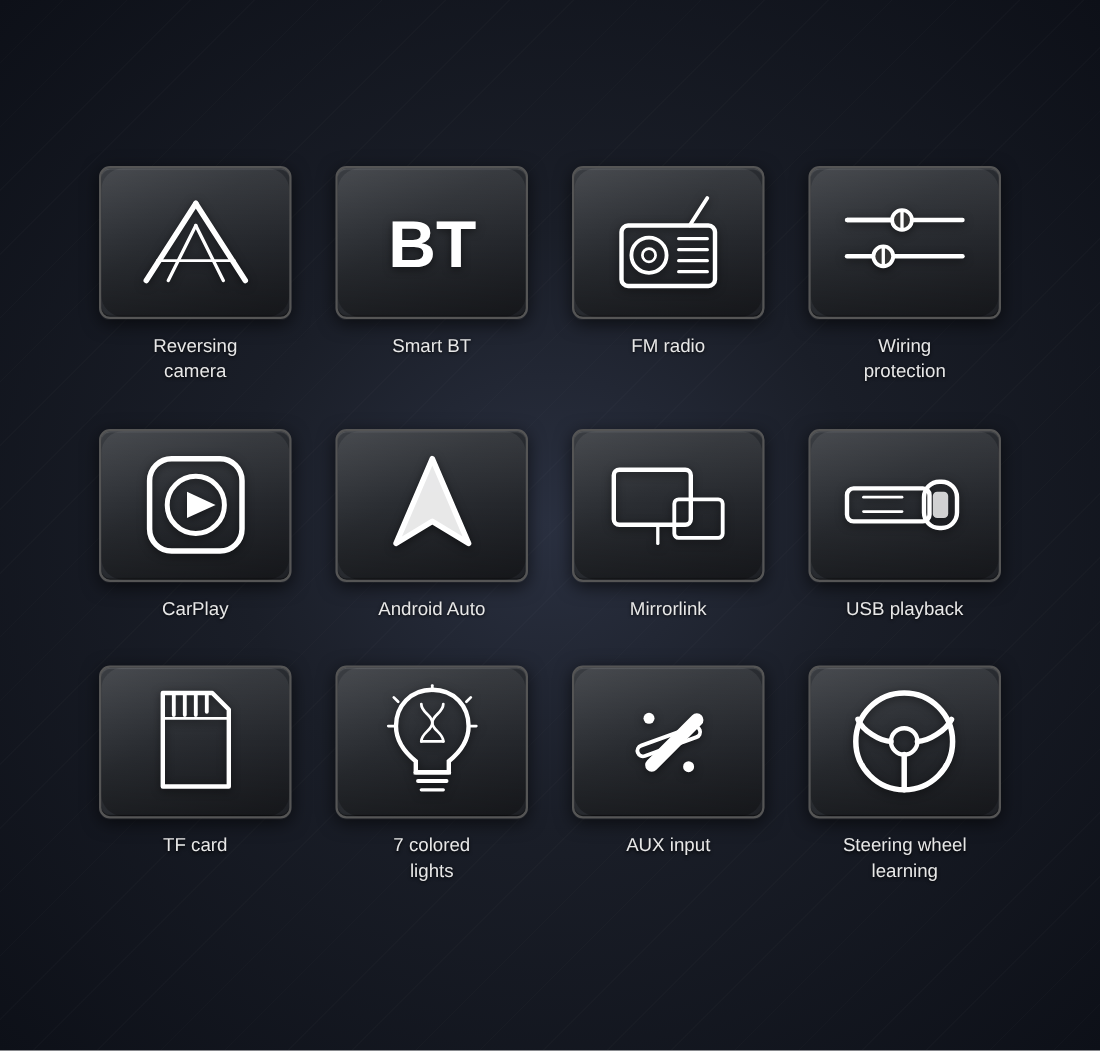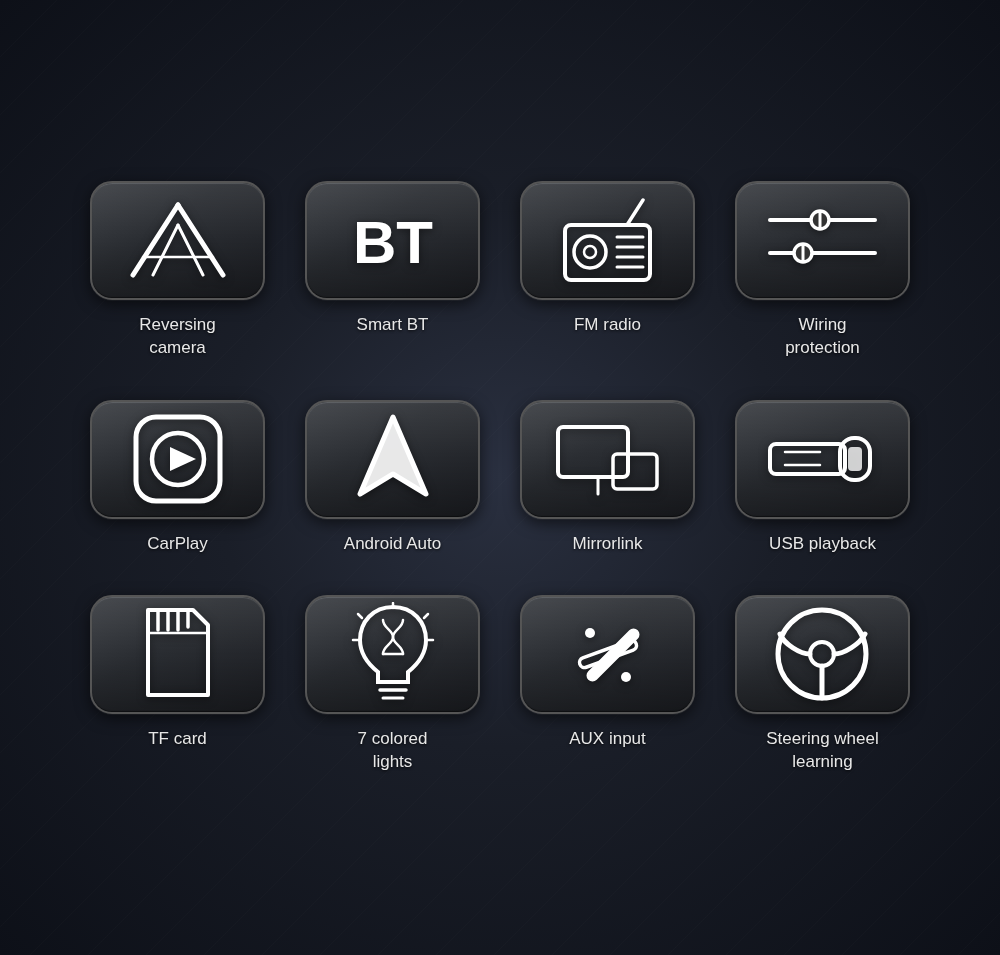--- a/index.html
+++ b/index.html
@@ -41,22 +41,22 @@
 
     .feature-item {
       display: flex;
       flex-direction: column;
       align-items: center;
       gap: 14px;
     }
 
     .icon-box {
       width: 175px;
-      height: 119px;
-      border-radius: 22px;
+      height: 139px;
+      border-radius: 10px;
       background: linear-gradient(145deg, #3a3d42 0%, #2a2d32 40%, #1e2025 100%);
       border: 2px solid #555;
       box-shadow:
         inset 0 1px 1px rgba(255,255,255,0.15),
         inset 0 -1px 1px rgba(0,0,0,0.5),
         0 4px 15px rgba(0,0,0,0.6),
         0 1px 0 rgba(255,255,255,0.08);
       display: flex;
       align-items: center;
       justify-content: center;

